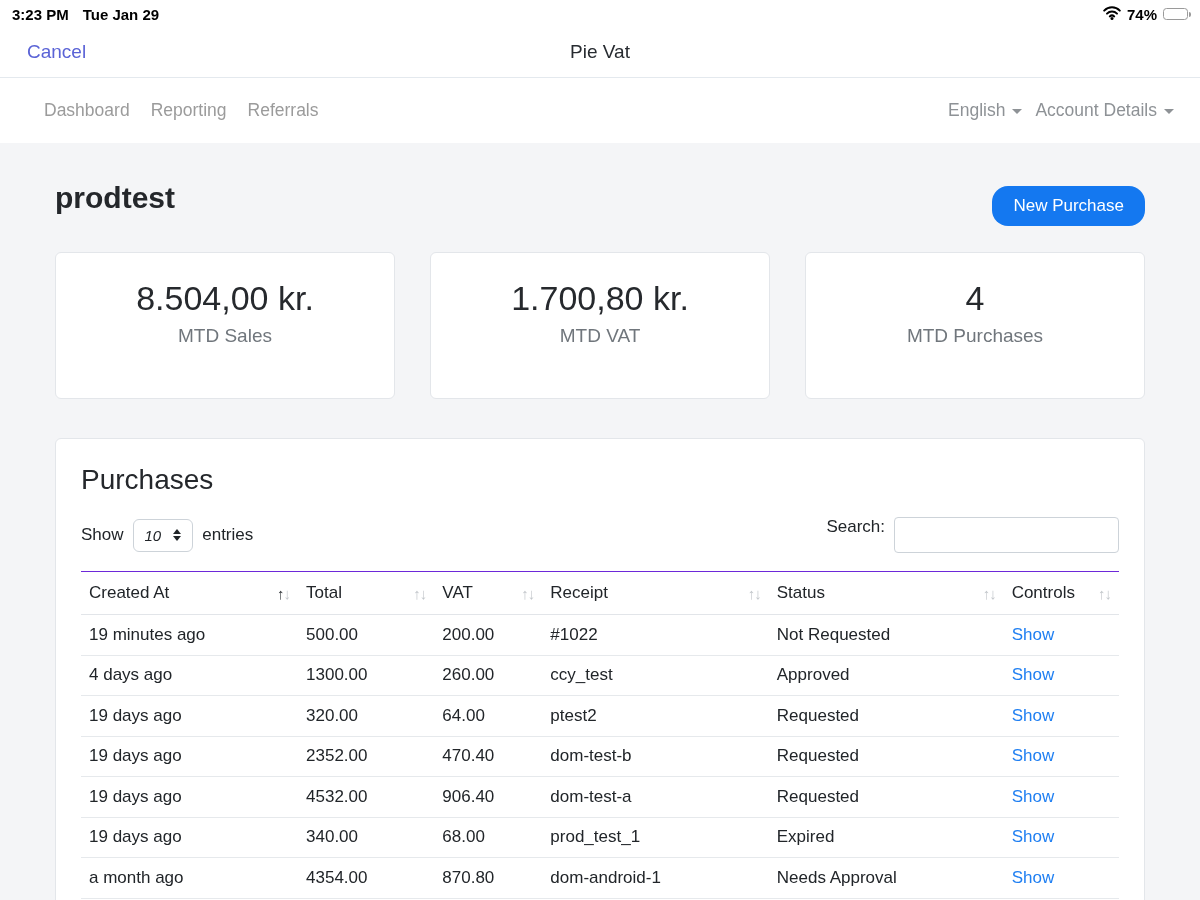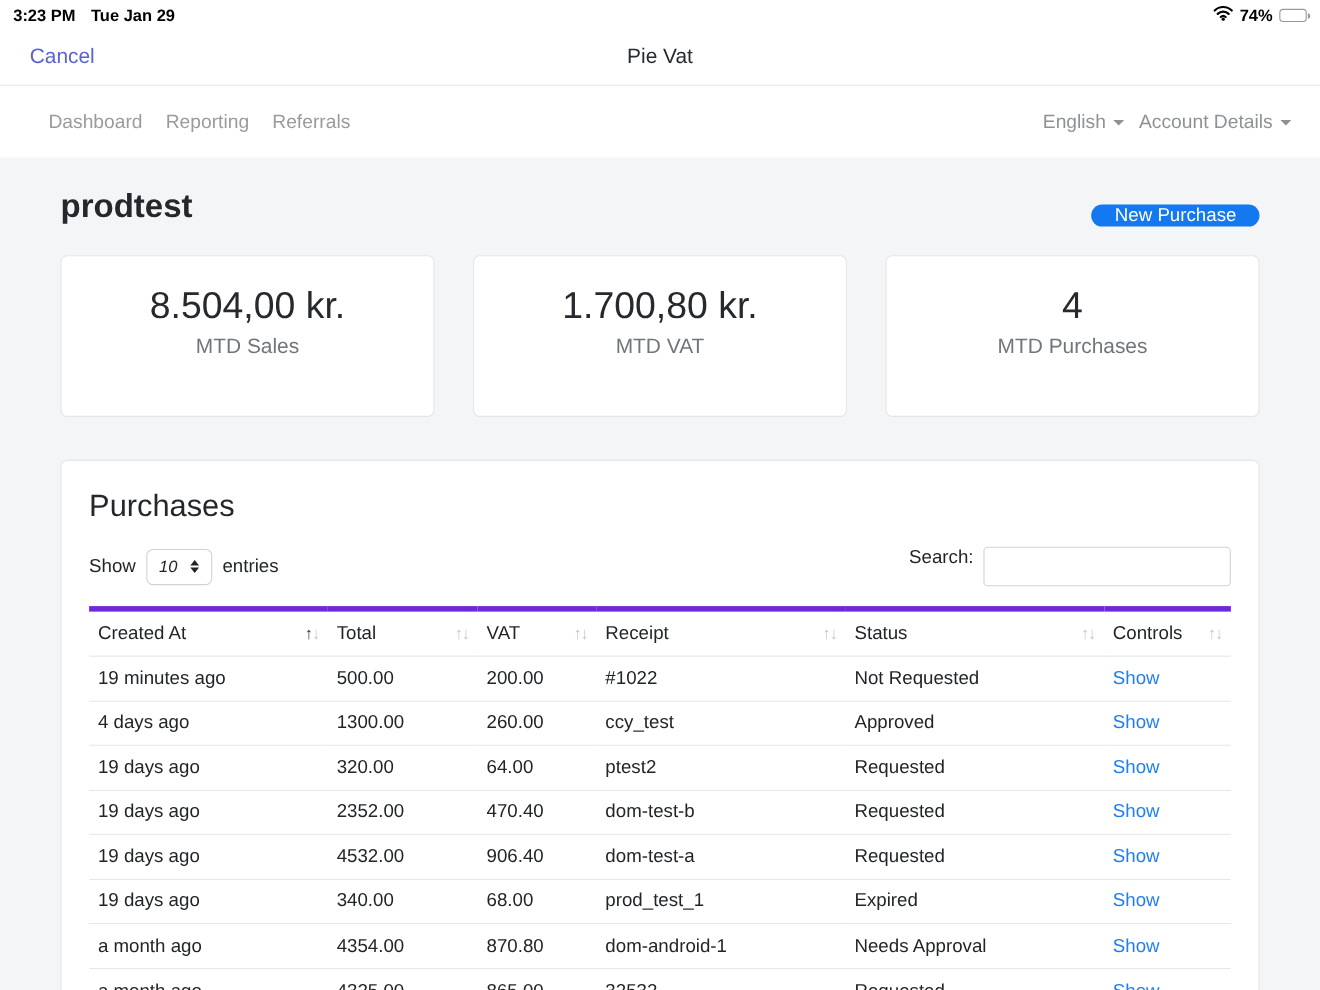--- a/index.html
+++ b/index.html
@@ -30,21 +30,21 @@
   .nav-right { margin-left:auto; display:flex; gap:13px; align-items:flex-end; }
   .dropdown-toggle { display:flex; align-items:center; gap:7px; font-size:17.5px; color:#8e9296; cursor:pointer; }
   .caret { width:0; height:0; border-left:5px solid transparent; border-right:5px solid transparent;
     border-top:5px solid #8e9296; margin-top:2px; }
 
   
   .content { background:#f4f5f7; height:757px; padding:0 55px; }
   .page-head { display:flex; justify-content:space-between; align-items:center; padding-top:27px; }
   .page-title { font-size:30px; font-weight:600; color:#24272b; }
   .btn-primary { background:#1478f0; color:#fff; border:none; border-radius:16px; font-size:17px;
-    padding:0 21px; font-family:inherit; cursor:pointer;margin-top:16px; }
+    padding:10px 21px; font-family:inherit; cursor:pointer;margin-top:16px; }
 
   .stats { display:flex; gap:35px; margin-top:26px; }
   .stat-card { flex:1; background:#fff; border:1px solid #e3e6ea; border-radius:6px; height:147px;
     text-align:center; padding-top:26px; }
   .stat-value { font-size:34px; font-weight:500; color:#26292d; }
   .stat-label { font-size:19px; color:#70767c; margin-top:7px; }
 
   .panel { margin-top:39px; background:#fff; border:1px solid #e3e6ea; border-radius:6px; padding:25px 25px 10px 25px; }
   .panel-title { font-size:28px; font-weight:500; color:#24272b; margin-bottom:21px; }
 
@@ -54,21 +54,21 @@
     background:#fff; padding:7px 11px; cursor:pointer;font-style:italic; }
   .page-size-value { font-size:15px; color:#212529; }
   .updown { display:flex; flex-direction:column; gap:2px; }
   .tri-up { width:0; height:0; border-left:4.5px solid transparent; border-right:4.5px solid transparent; border-bottom:5px solid #212529; }
   .tri-down { width:0; height:0; border-left:4.5px solid transparent; border-right:4.5px solid transparent; border-top:5px solid #212529; }
   .search-control { display:flex; gap:9px; font-size:17px; color:#212529; }
   .search-input { width:225px; height:36px; border:1px solid #cdd3d9; border-radius:4px; padding:4px 8px;
     font-size:16px; font-family:inherit; background:#fff; }
 
   table.data-table { width:100%; border-collapse:collapse; font-size:17px; color:#212529; }
-  .data-table thead th { border-top:5px solid #6d28d9; border-bottom:1px solid #e2e5e9; padding:0 8px; height:43px;
+  .data-table thead th { border-top:1px solid #6d28d9; border-bottom:1px solid #e2e5e9; padding:0 8px; height:43px;
     text-align:left; font-weight:500; }
   .th-inner { display:flex; justify-content:space-between; align-items:center; }
   .sort-icons { font-size:15px; letter-spacing:-1px; white-space:nowrap; }
   .sort-icons .arrow { color:#c4c8cc; }
   .sort-icons .arrow.active { color:#35393d; }
   .data-table tbody td { padding:0 8px; height:40.5px; }
   .data-table tbody tr + tr td { border-top:1px solid #e6e9ec; }
   .show-link { color:#1f7ff2; text-decoration:none; cursor:pointer; }
 </style>
 </head>

